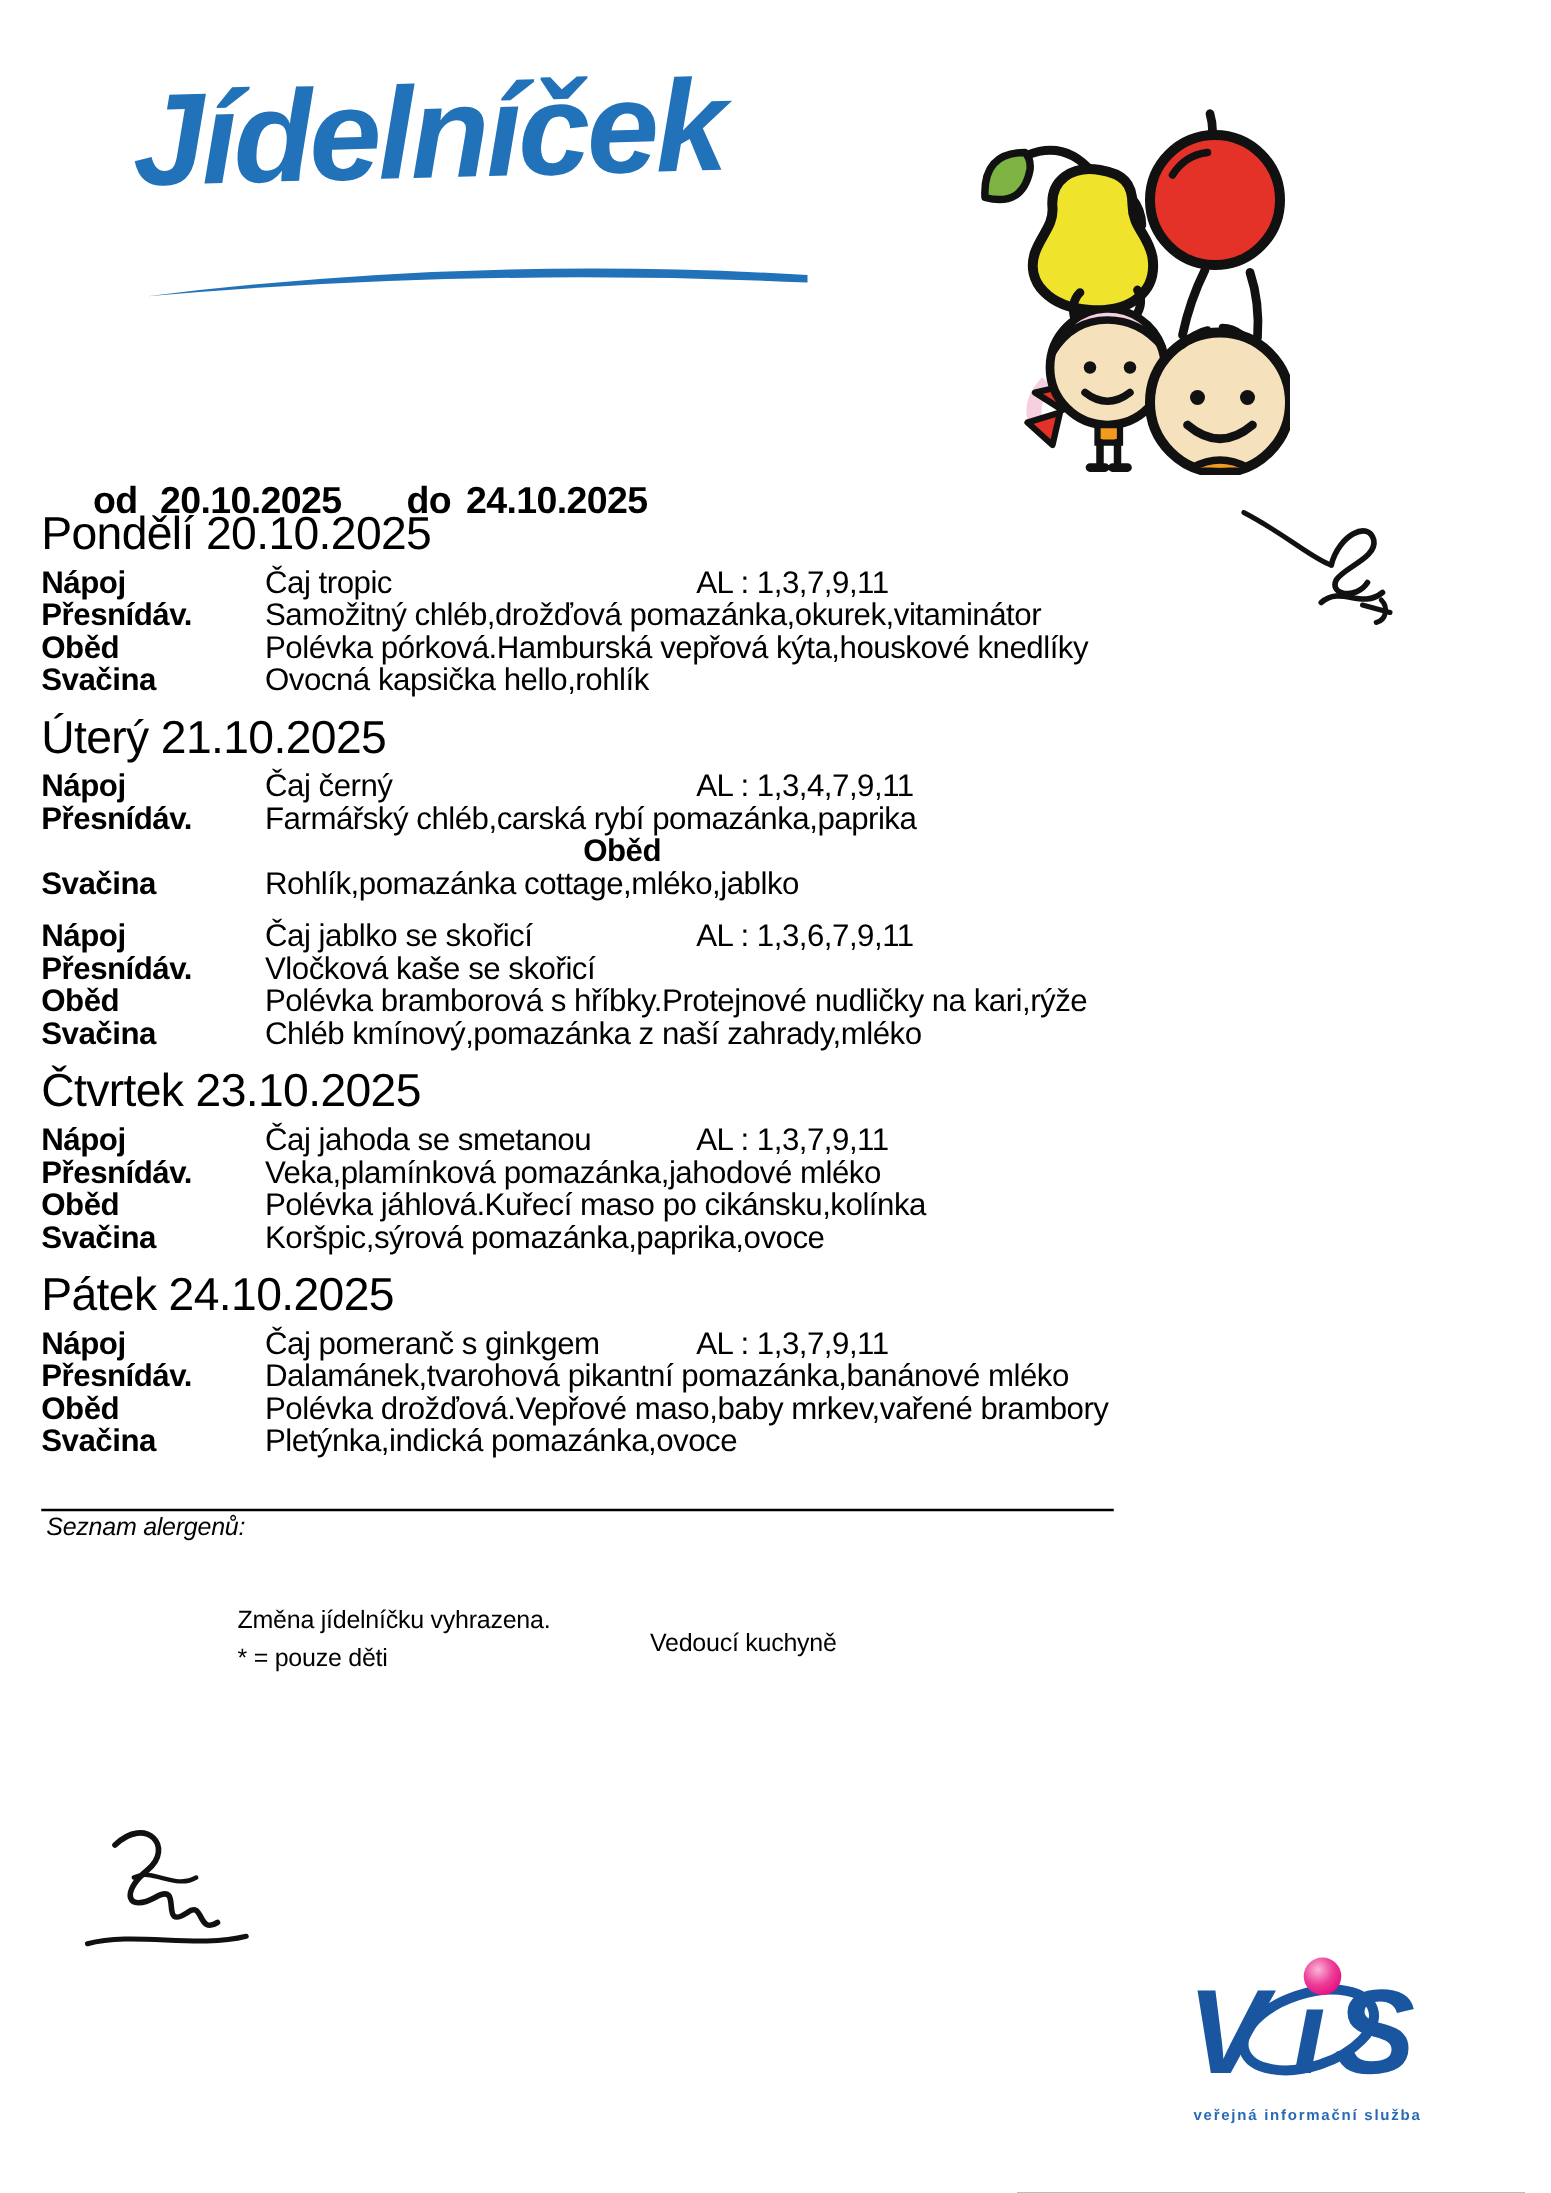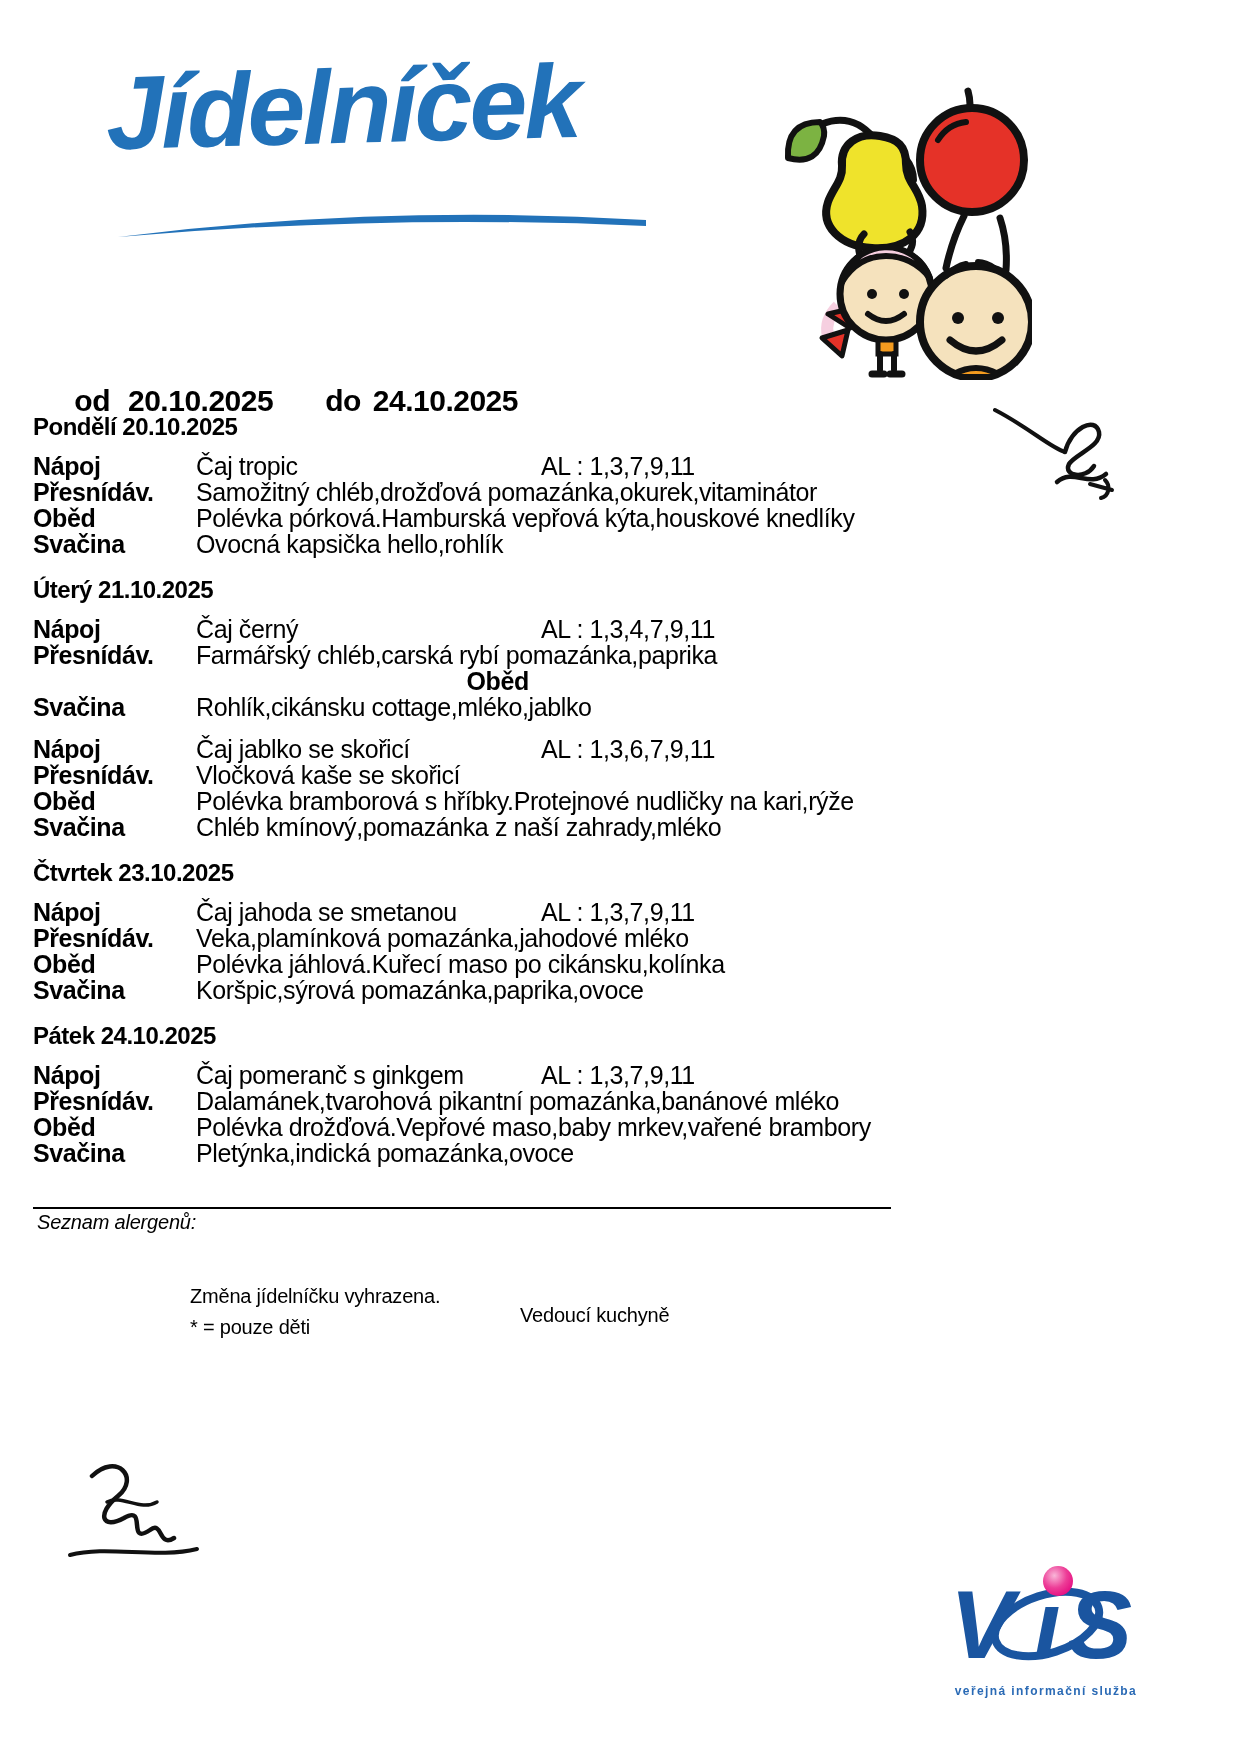--- a/index.html
+++ b/index.html
@@ -30,27 +30,27 @@
     position:absolute;left:43px;top:350px;
     font-size:30px;font-weight:bold;letter-spacing:-0.5px;
     white-space:pre;
   }
   .daterange .gap1{display:inline-block;width:18px;}
   .daterange .gap2{display:inline-block;width:52px;}
   .daterange .gap3{display:inline-block;width:12px;}
   
   .menu{position:absolute;left:33px;top:410px;width:1030px;}
   .day h2{
-    margin:0 0 9px 0;font-size:24px;line-height:34px;
-    font-weight:bold;letter-spacing:-0.5px;
+    margin:0 0 9px 0;font-size:37px;line-height:34px;
+    font-weight:normal;letter-spacing:-0.5px;
   }
   .day{margin:0 0 16px 0;}
   .row{display:flex;font-size:25px;line-height:26px;letter-spacing:-0.4px;justify-content:center;}
   .lbl{font-weight:bold;width:163px;flex:none;}
-  .val{flex:1;}
+  .val{flex:1;margin-left:16px;}
   .teaname{display:inline-block;width:345px;}
   .underline-rule{
     position:absolute;left:33px;top:1207px;width:858px;height:0;
     border-top:2px solid #000;
   }
   .allergens{
     position:absolute;left:37px;top:1211px;
     font-size:20px;letter-spacing:-0.2px;font-style:italic;
   }
   .note-change{position:absolute;left:190px;top:1285px;font-size:20px;letter-spacing:-0.2px;}
@@ -154,21 +154,21 @@
       </div>
       <div class="row">
         <span class="lbl">Přesnídáv.</span>
         <span class="val">Farmářský chléb,carská rybí pomazánka,paprika</span>
       </div>
       <div class="row">
         <span class="lbl">Oběd</span>
       </div>
       <div class="row">
         <span class="lbl">Svačina</span>
-        <span class="val">Rohlík,cikánsku cottage,mléko,jablko</span>
+        <span class="val">Rohlík,pomazánka cottage,mléko,jablko</span>
       </div>
     </section>
 
     <section class="day">
       <div class="row">
         <span class="lbl">Nápoj</span>
         <span class="val"><span class="teaname">Čaj jablko se skořicí</span><span class="al">AL : 1,3,6,7,9,11</span></span>
       </div>
       <div class="row">
         <span class="lbl">Přesnídáv.</span>

